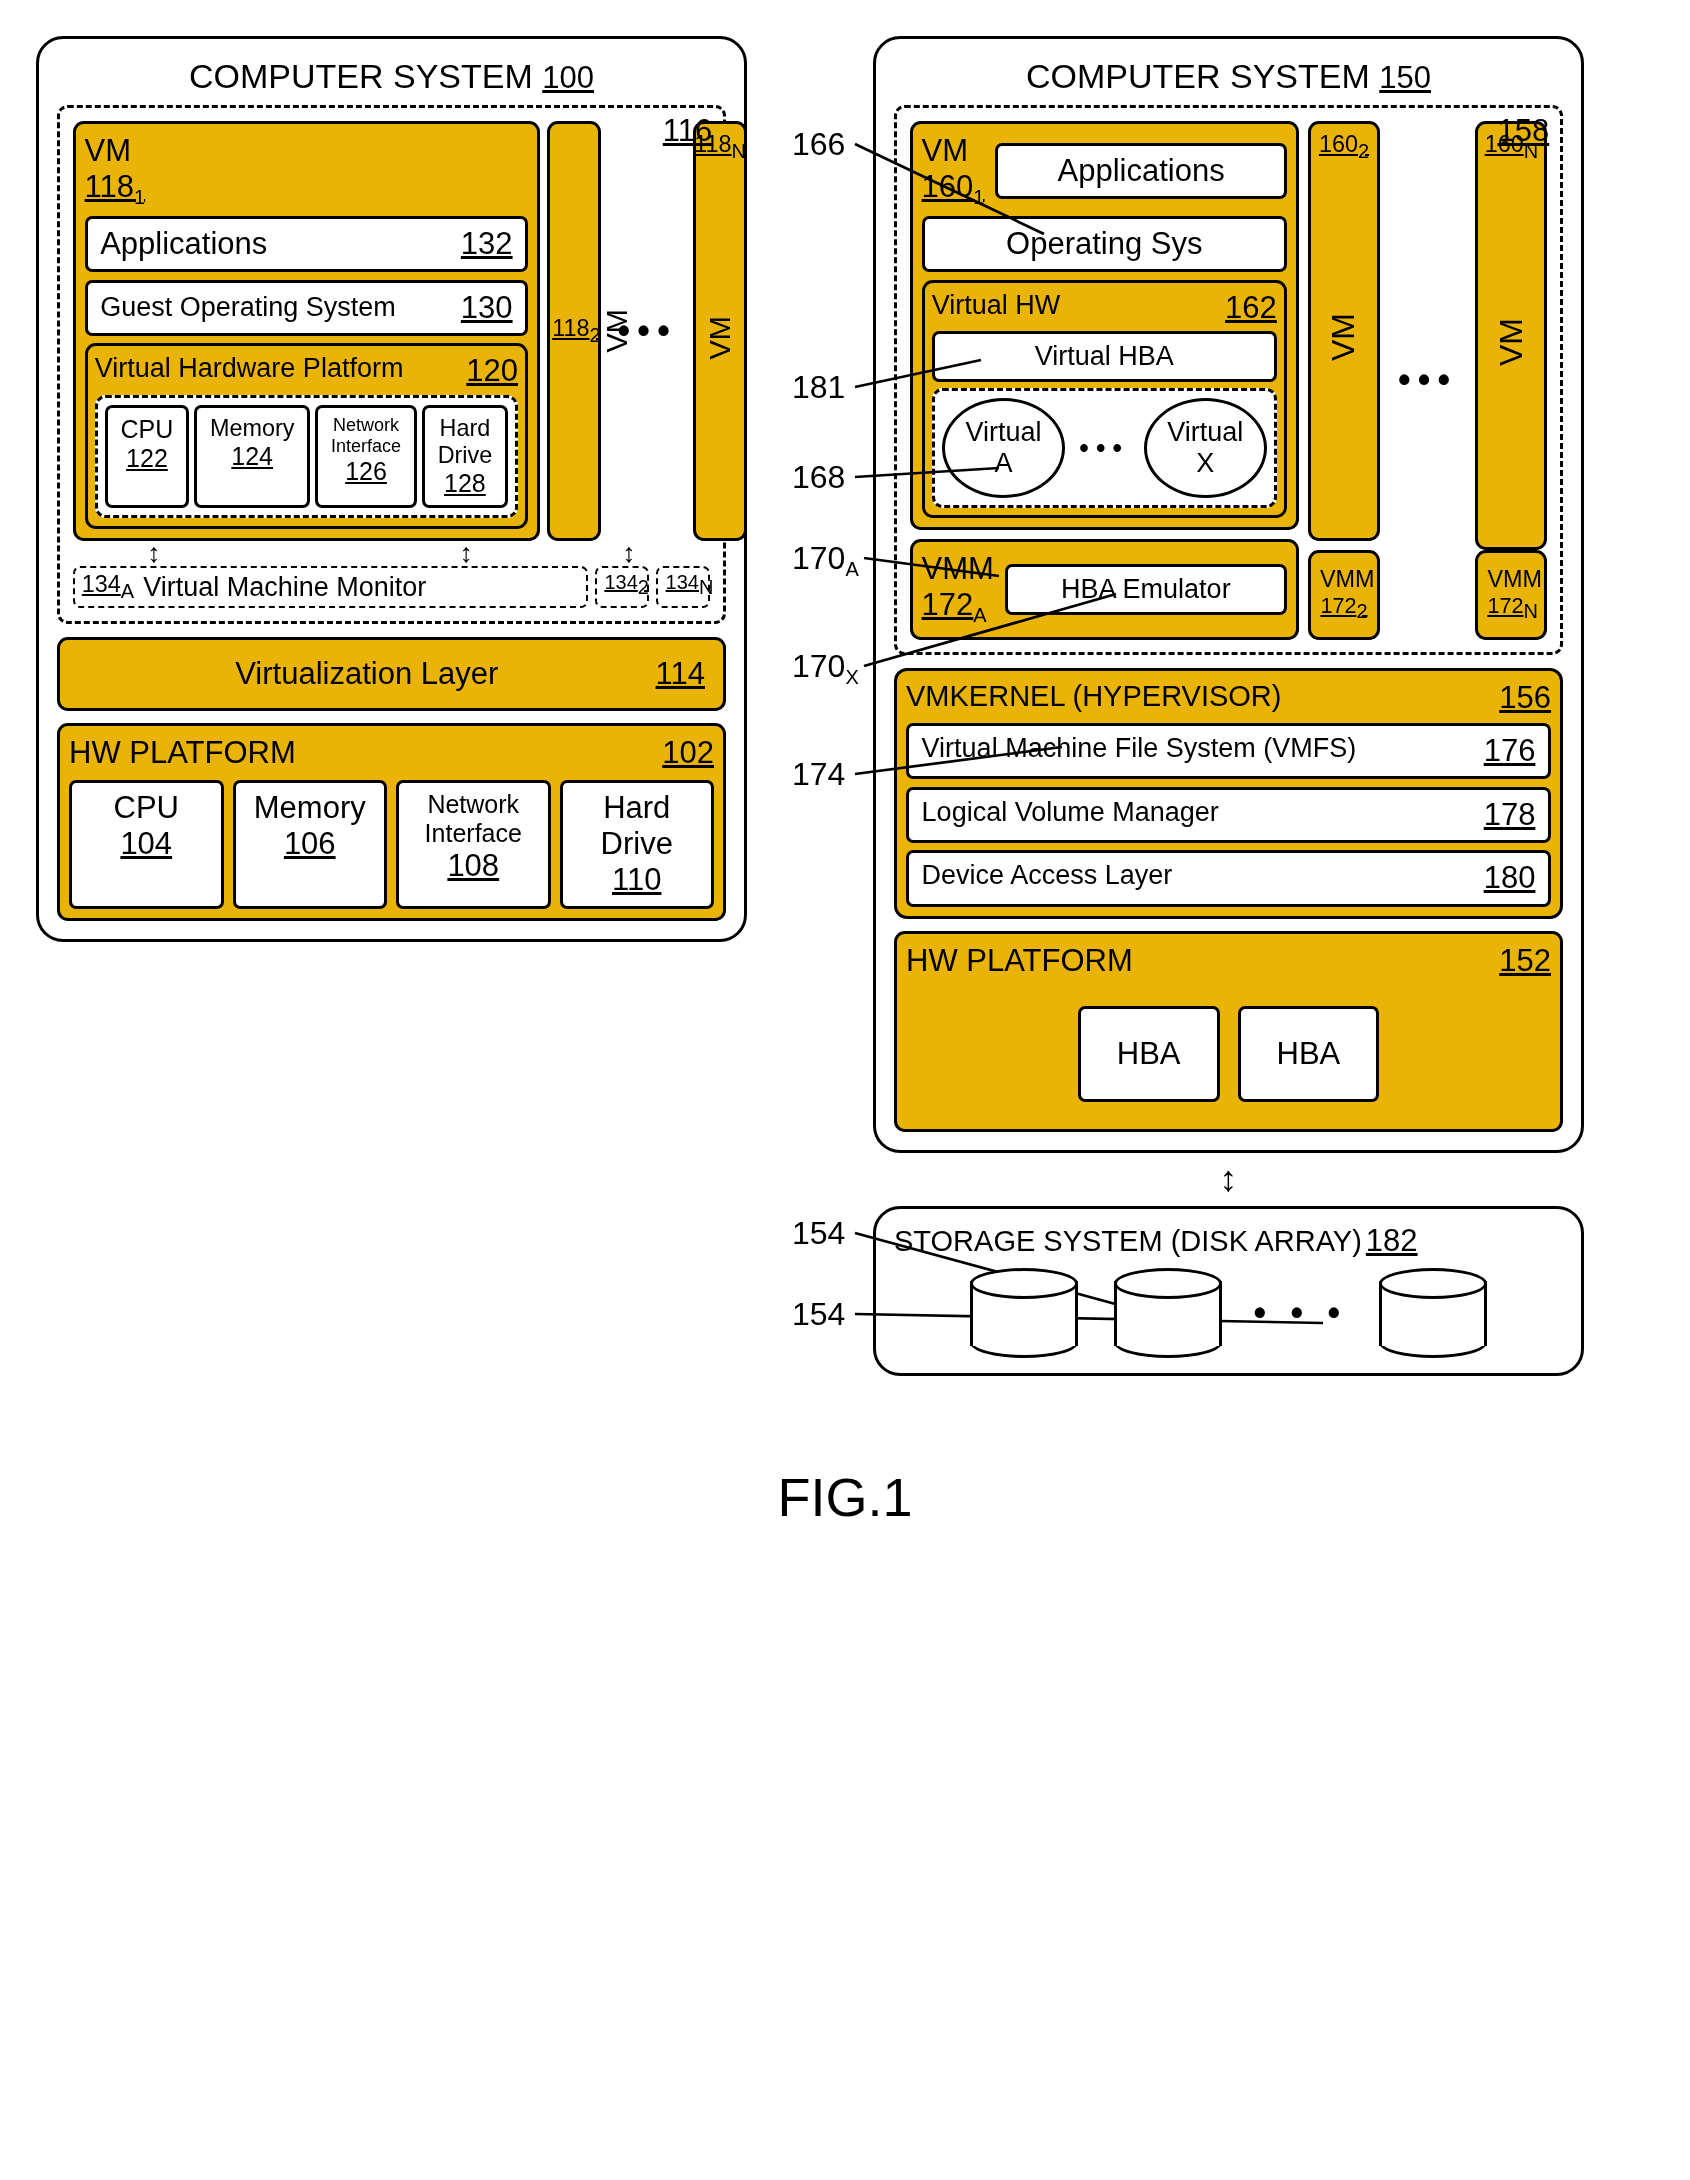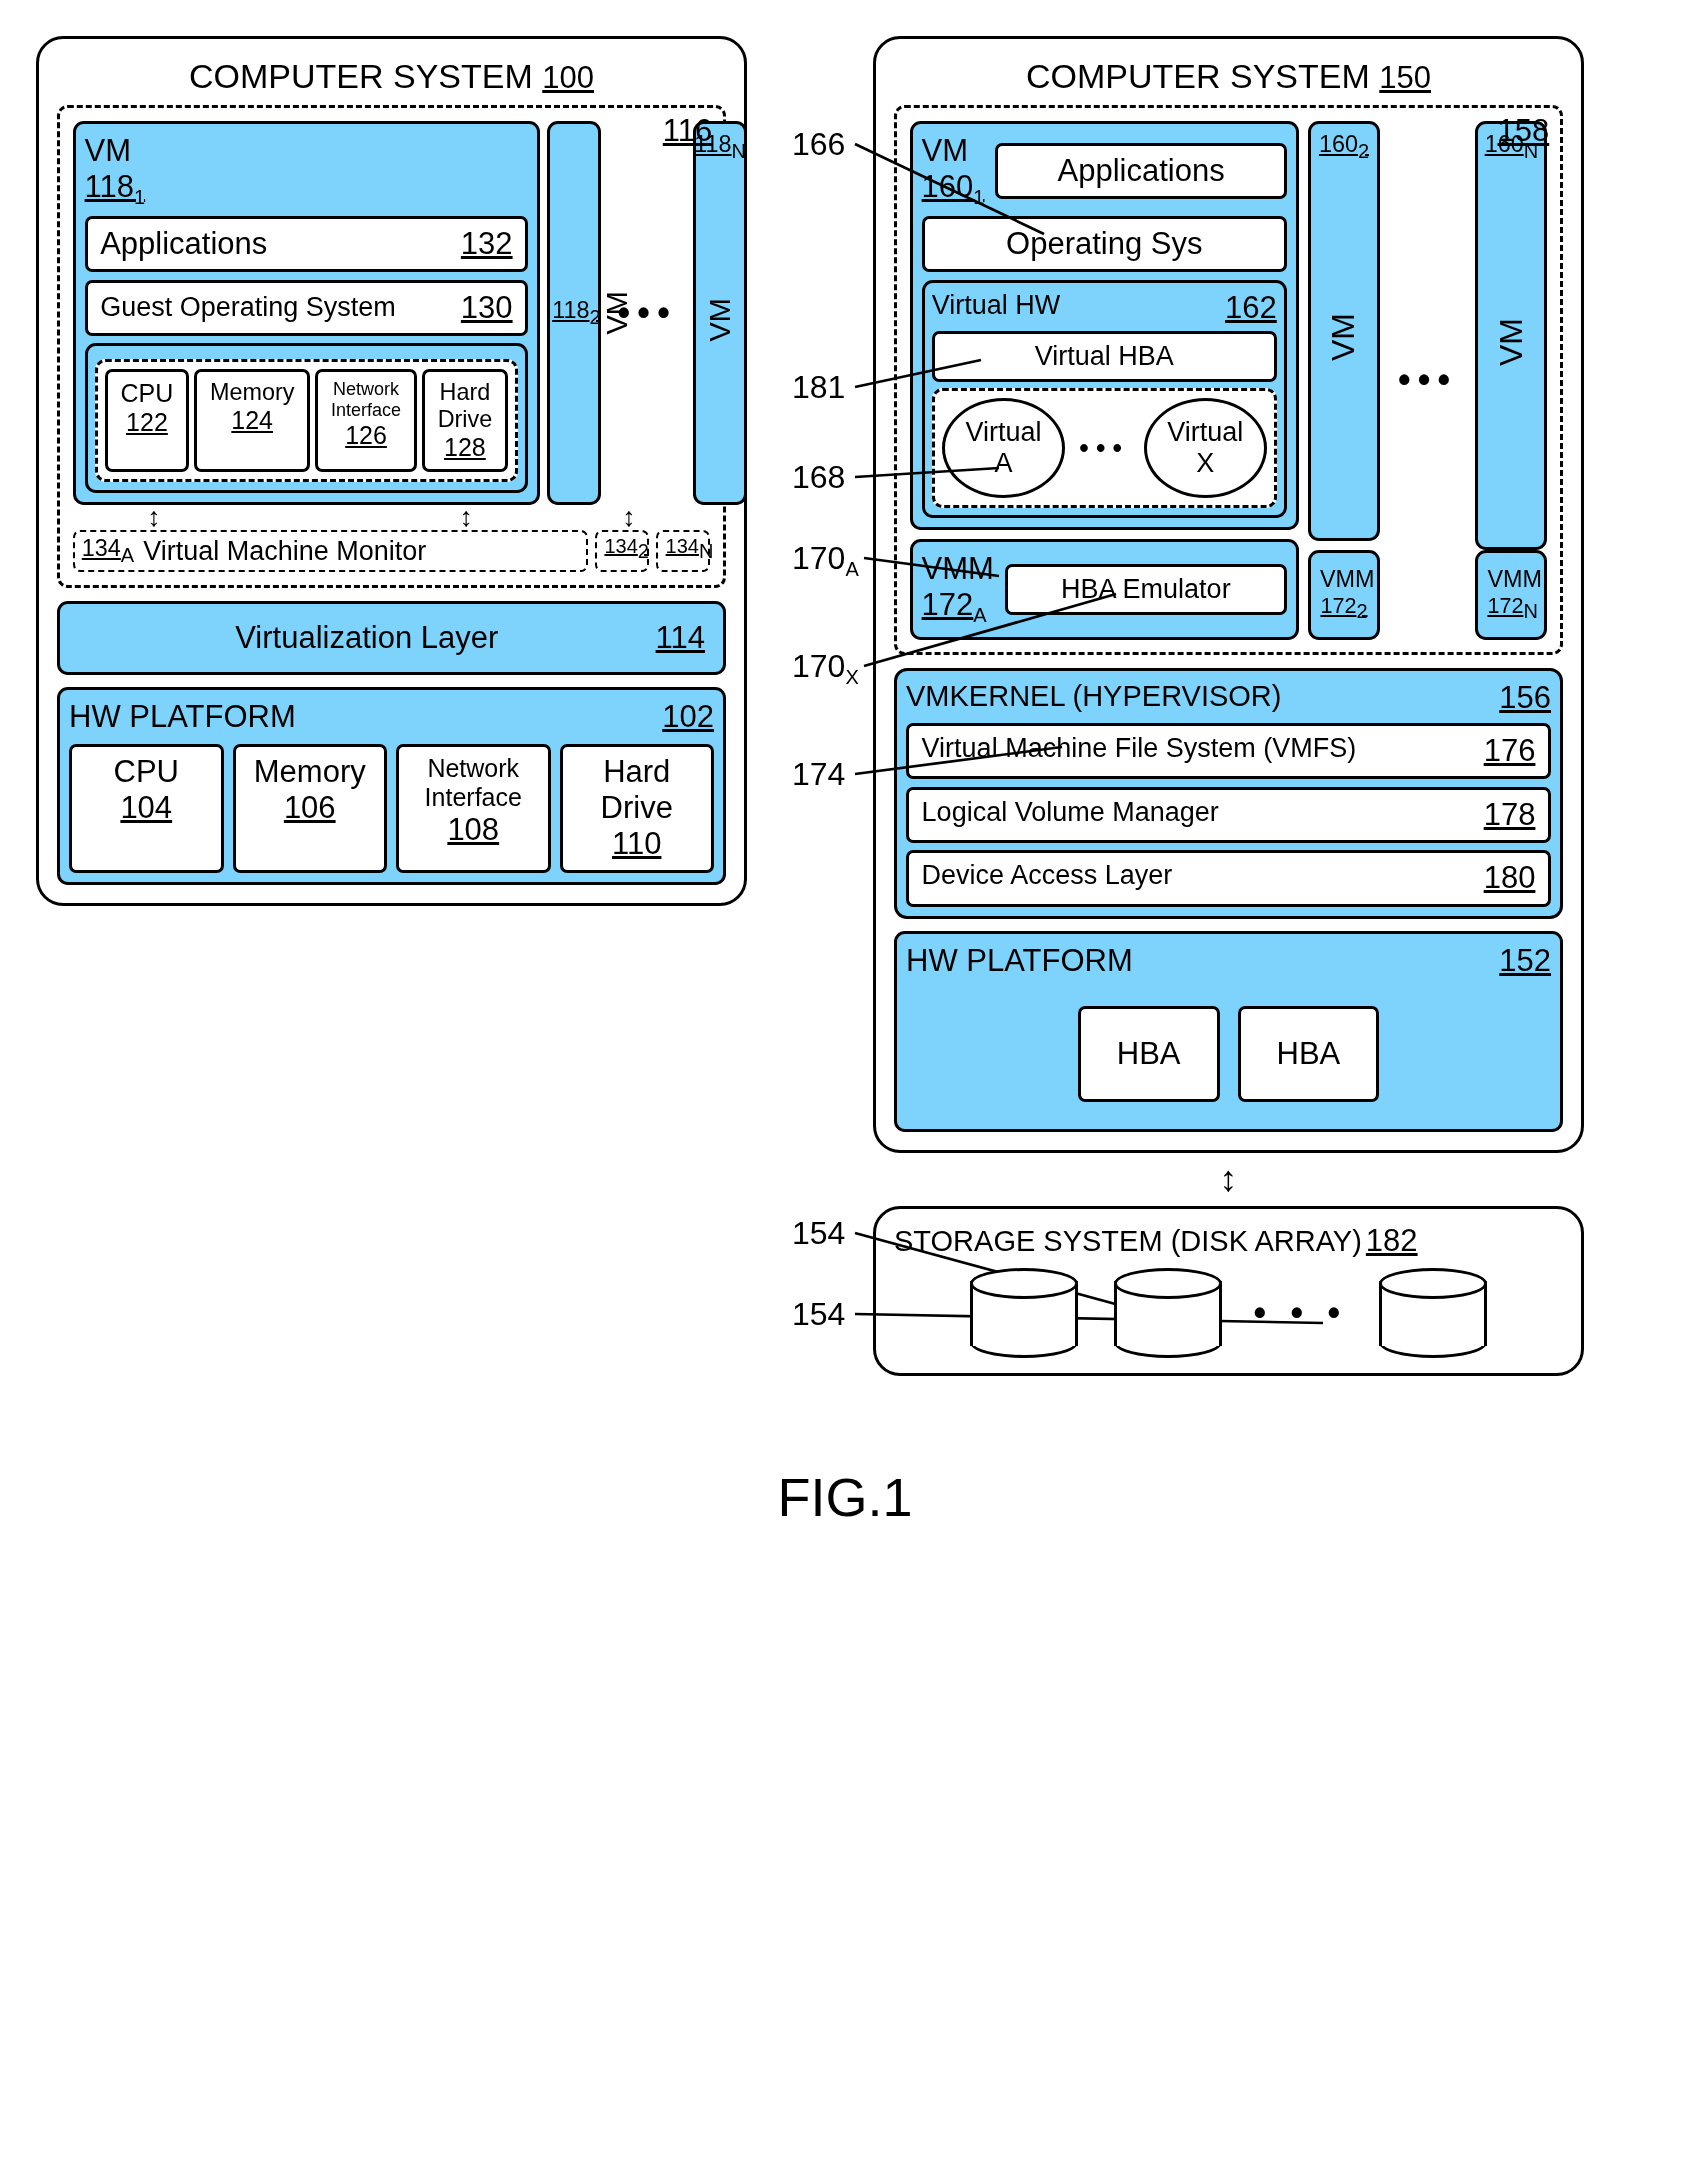--- a/index.html
+++ b/index.html
@@ -20,21 +20,21 @@
     border: 3.6px solid #000;
     border-radius: 27px;
     padding: 18px;
     background: #fff;
     position: relative;
   }
   .box-square {
     border: 3.6px solid #000;
     border-radius: 10.8px;
     padding: 9px;
-    background: #7dd3fc;
+    background: #eab308;
   }
   .dashed {
     border: 3.6px dashed #000;
     border-radius: 10.8px;
     padding: 9px;
     background: #fff;
   }
   .title {
     font-size: 34px;
     font-weight: normal;
@@ -166,20 +166,24 @@
             </div>
             <div class="small-box flex-row" style="justify-content:space-between; align-items:center;">
               <span class="label">Applications</span>
               <span class="ref">132</span>
             </div>
             <div class="small-box flex-row" style="justify-content:space-between; align-items:center;">
               <span class="label" style="font-size:27px;">Guest Operating System</span>
               <span class="ref">130</span>
             </div>
             <div class="box-square" style="padding:7.2px;">
+              <div class="flex-row" style="justify-content:space-between;">
+                <span class="label" style="font-size:27px;">Virtual Hardware Platform</span>
+                <span class="ref">120</span>
+              </div>
               <div class="dashed" style="margin-top:5.4px; padding:7.2px;">
                 <div class="flex-row" style="gap:5.4px;">
                   <div class="small-box" style="flex:1;">
                     <div class="label" style="font-size:25px;">CPU</div>
                     <div class="ref" style="font-size:25px;">122</div>
                   </div>
                   <div class="small-box" style="flex:1;">
                     <div class="label" style="font-size:23.4px;">Memory</div>
                     <div class="ref" style="font-size:25px;">124</div>
                   </div>

